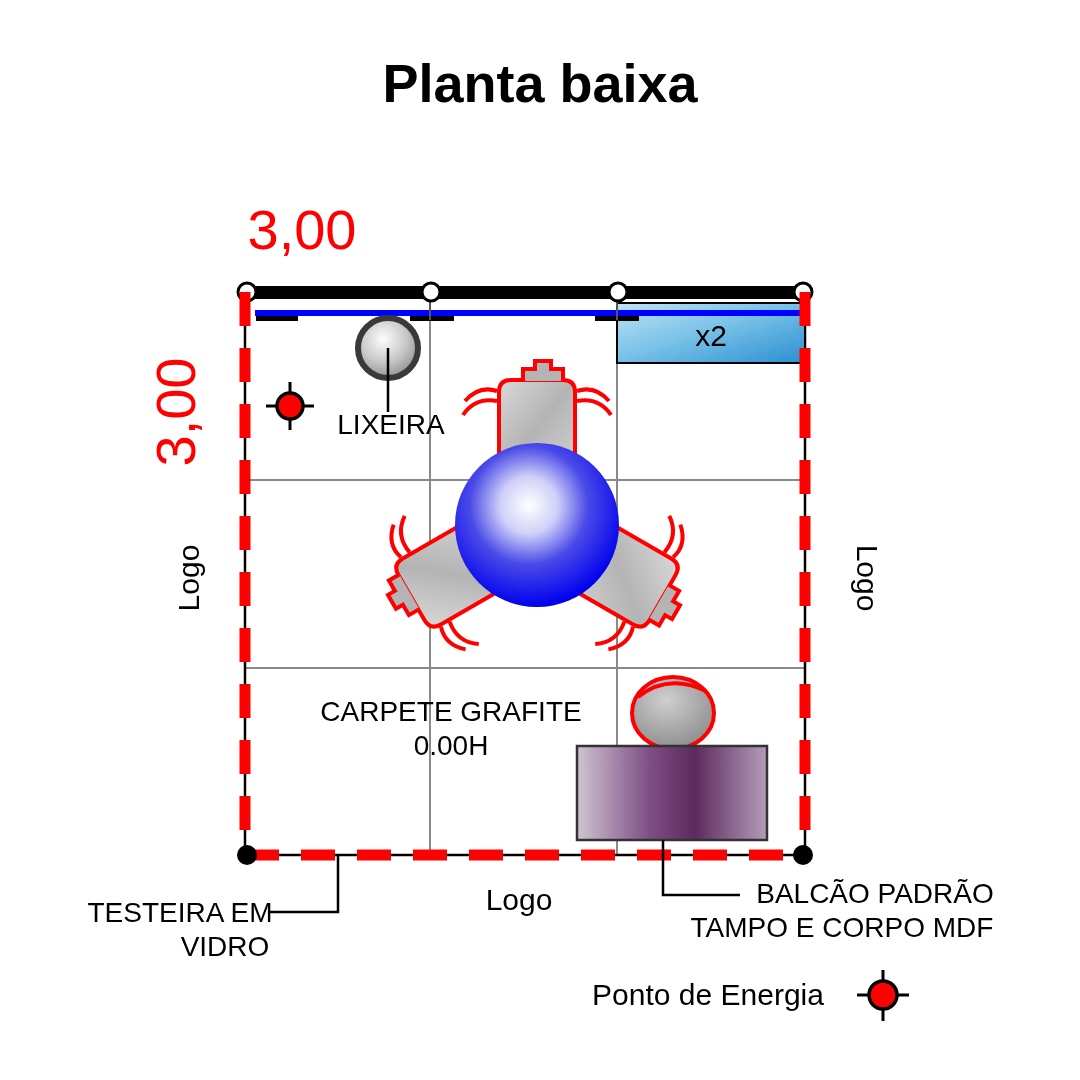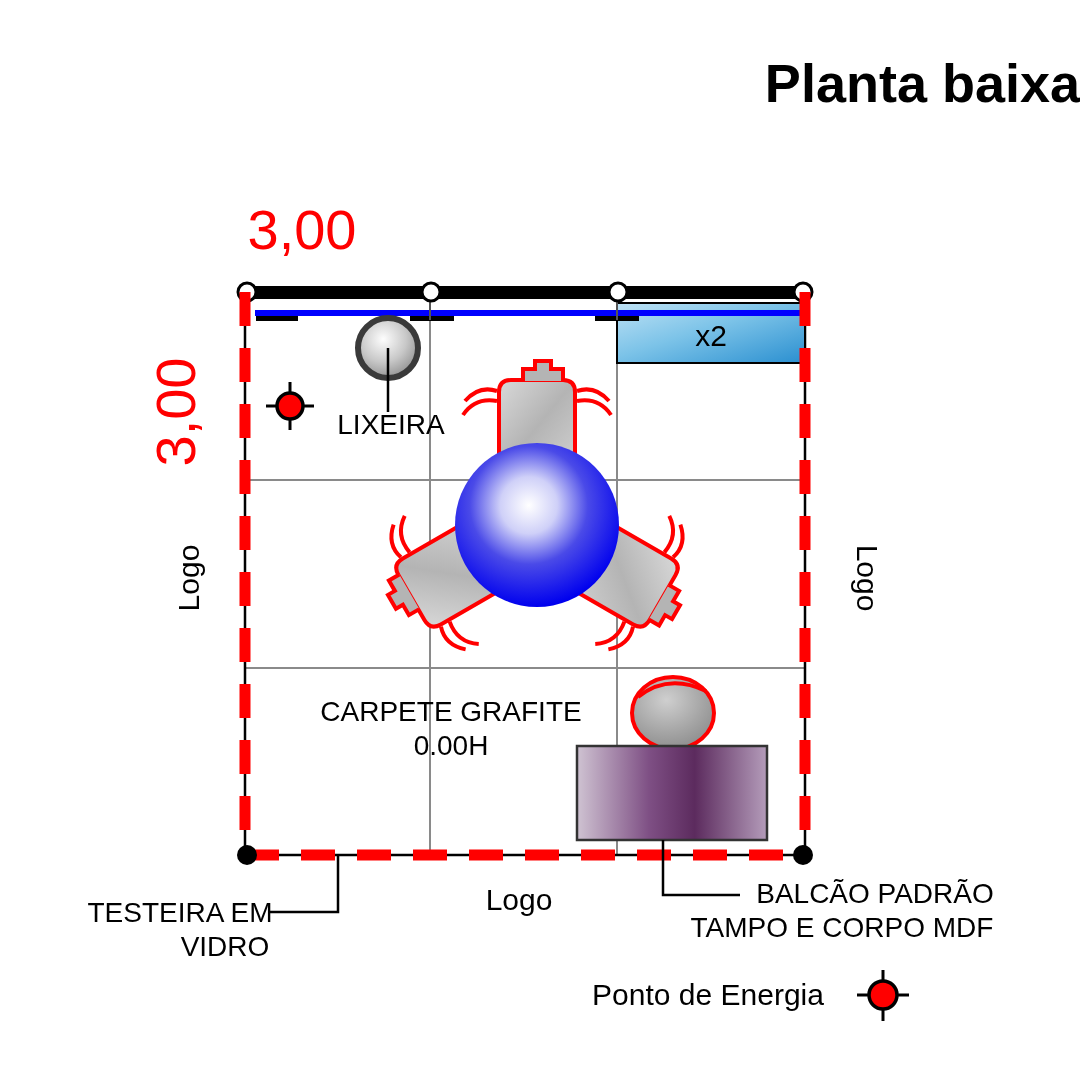--- a/index.html
+++ b/index.html
@@ -19,21 +19,21 @@
     position: absolute;
     left: 0; top: 0;
     width: 1080px;
     height: 1080px;
   }
   .title {
     position: absolute;
     left: 0;
     top: 52px;
     width: 1080px;
-    text-align: right;
+    text-align: center;
     font-size: 54px;
     font-weight: bold;
     letter-spacing: 0px;
     color: #000;
     white-space: nowrap;
   }
   svg.plan {
     position: absolute;
     left: 0;
     top: 0;

